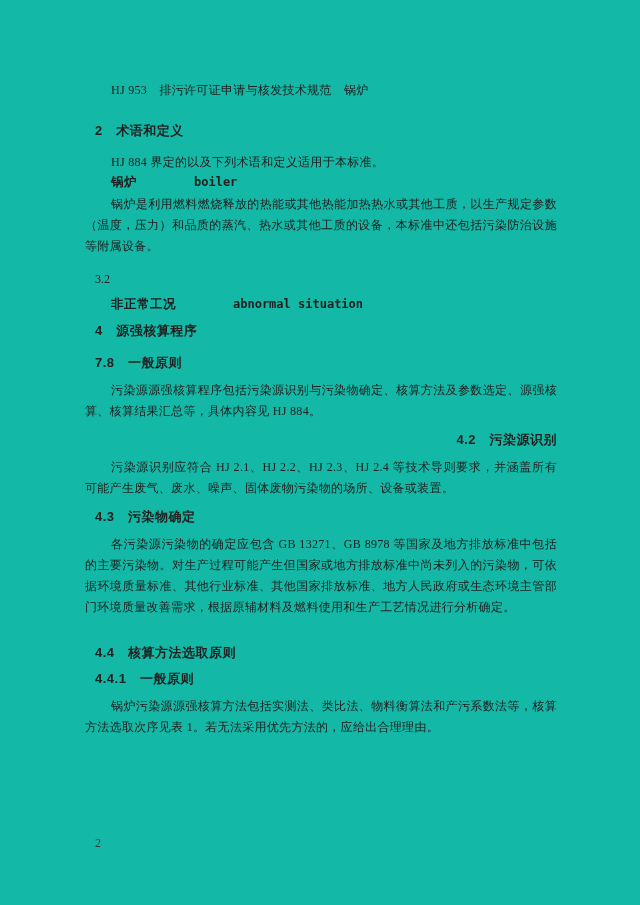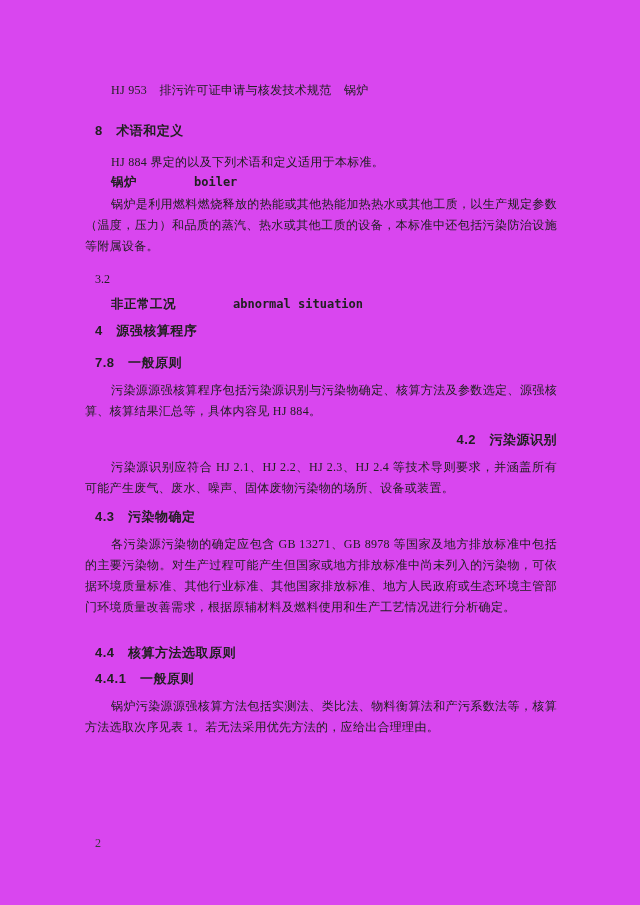--- a/index.html
+++ b/index.html
@@ -4,21 +4,21 @@
 <style>
   html, body {
     margin: 0;
     padding: 0;
     background: #ffffff;
   }
   .page {
     position: relative;
     width: 640px;
     height: 905px;
-    background: #d946ef;
+    background: #14b8a6;
     color: #212121;
     font-family: "Liberation Serif", "DejaVu Serif", serif;
     font-size: 12px;
     overflow: hidden;
   }
   .content {
     position: absolute;
     left: 85px;
     top: 80px;
     width: 472px;
@@ -82,21 +82,21 @@
   }
 </style>
 </head>
 <body>
 
 <div class="page">
   <div class="content">
 
     <div class="ref-line">HJ 953　排污许可证申请与核发技术规范　锅炉</div>
 
-    <div class="sec-heading">8　术语和定义</div>
+    <div class="sec-heading">2　术语和定义</div>
 
     <p class="intro">HJ 884 界定的以及下列术语和定义适用于本标准。</p>
 
     <div class="term-line">
       <span class="term-cn">锅炉</span><span class="term-en">boiler</span>
     </div>
     <p class="body-para">锅炉是利用燃料燃烧释放的热能或其他热能加热热水或其他工质，以生产规定参数（温度，压力）和品质的蒸汽、热水或其他工质的设备，本标准中还包括污染防治设施等附属设备。</p>
 
     <div class="clause-num">3.2</div>
     <div class="term-line">

